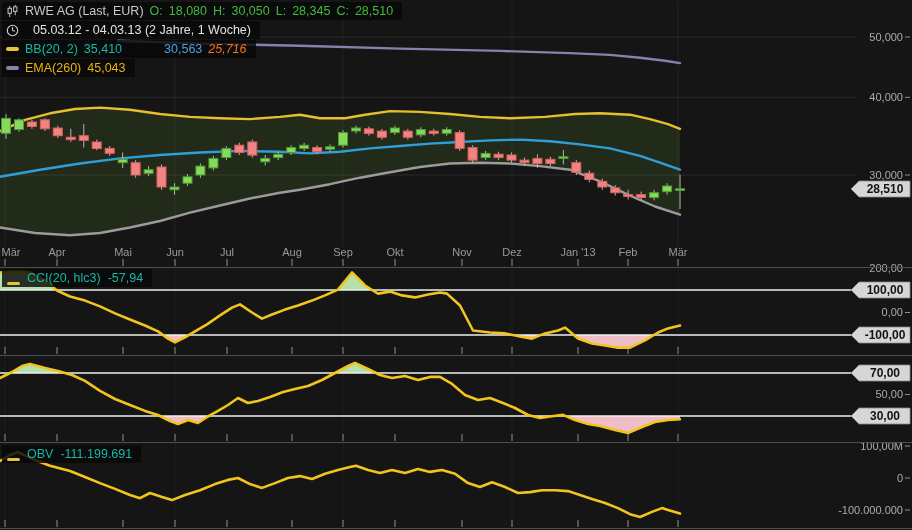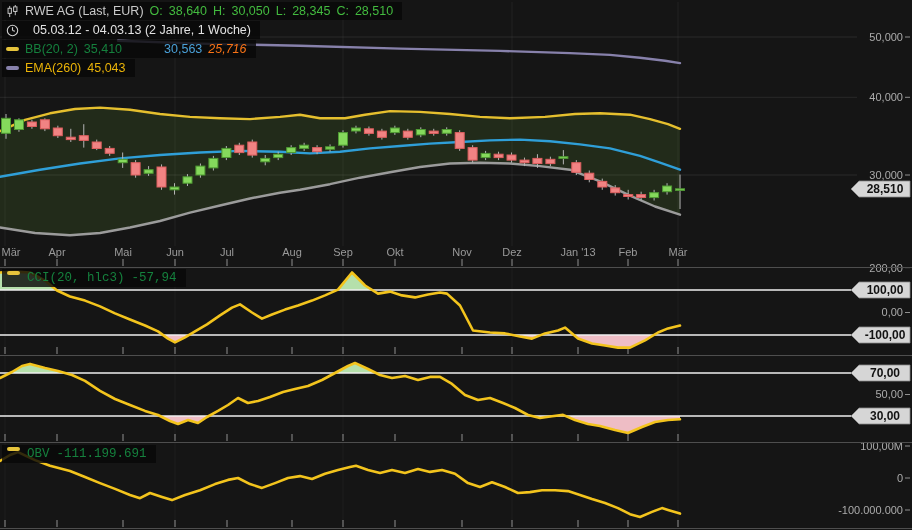--- a/index.html
+++ b/index.html
@@ -2,25 +2,25 @@
 <html><head>
 <meta charset="utf-8">
 <style>
   html,body{margin:0;padding:0;background:#000;}
   #app{position:relative;width:912px;height:530px;background:#151515;overflow:hidden;
        font-family:"Liberation Sans",sans-serif;}
   #chart{position:absolute;top:0;left:0;}
   .hdr{position:absolute;top:2px;left:2px;display:flex;flex-direction:column;align-items:flex-start;z-index:5;justify-content:flex-end;}
   .lrow{display:flex;align-items:center;gap:6px;background:rgba(8,8,8,0.82);
         padding:2px 9px 2px 4px;width:max-content;font-size:12.5px;margin-bottom:1px;line-height:14px;}
-  .plegend{position:absolute;left:2px;display:flex;gap:7px;align-items:flex-start;
-        background:rgba(8,8,8,0.82);padding:2px 9px 2px 5px;font-size:12.5px;z-index:5;line-height:14px;font-family:Liberation Mono, monospace;}
+  .plegend{position:absolute;left:2px;display:flex;gap:7px;align-items:flex-end;
+        background:rgba(8,8,8,0.82);padding:2px 9px 2px 5px;font-size:12.5px;z-index:5;line-height:14px;}
   .t{white-space:pre;}
   .gray{color:#c9c9c9;} .white{color:#e2e2e2;margin-left:8px;} .green{color:#43bb3f;}
-  .yellow{color:#15803d;} .blue{color:#4aa0d8;margin-left:36px;} .dim{color:#f97316;font-style:italic;} .emat{color:#eab308;}
+  .yellow{color:#14b8a6;} .blue{color:#4aa0d8;margin-left:36px;} .dim{color:#f97316;font-style:italic;} .emat{color:#eab308;}
   .dash{display:inline-block;width:13px;height:3.5px;border-radius:2px;flex:none;}
   .dash.y{background:#e6c43c;} .dash.p{background:#8781ab;}
   .ic{flex:none;}
 </style>
 </head>
 <body>
 
 <div id="app">
   <svg id="chart" width="912" height="530">
       <rect x="0" y="0" width="912" height="530" fill="#151515"></rect>
@@ -297,21 +297,21 @@
   <div class="hdr">
     <div class="lrow">
       <svg class="ic" width="13" height="13" viewBox="0 0 14 14">
         <line x1="4" y1="1" x2="4" y2="13" stroke="#cfcfcf" stroke-width="1"></line>
         <rect x="2.2" y="3.5" width="3.6" height="5.5" fill="#151515" stroke="#cfcfcf" stroke-width="1"></rect>
         <line x1="10" y1="0" x2="10" y2="11" stroke="#cfcfcf" stroke-width="1"></line>
         <rect x="8.2" y="2" width="3.6" height="5" fill="#151515" stroke="#cfcfcf" stroke-width="1"></rect>
       </svg>
       <span class="t gray">RWE AG (Last, EUR)</span>
       <span class="t green">O:</span>
-        <span class="t green">38,640</span>
+        <span class="t green">18,080</span>
       <span class="t green">H:</span>
         <span class="t green">30,050</span>
       <span class="t green">L:</span>
         <span class="t green">28,345</span>
       <span class="t green">C:</span>
         <span class="t green">28,510</span>
     </div>
     <div class="lrow">
       <svg class="ic" width="13" height="13" viewBox="0 0 14 14">
         <circle cx="7" cy="7" r="5.6" fill="none" stroke="#cfcfcf" stroke-width="1.2"></circle>

